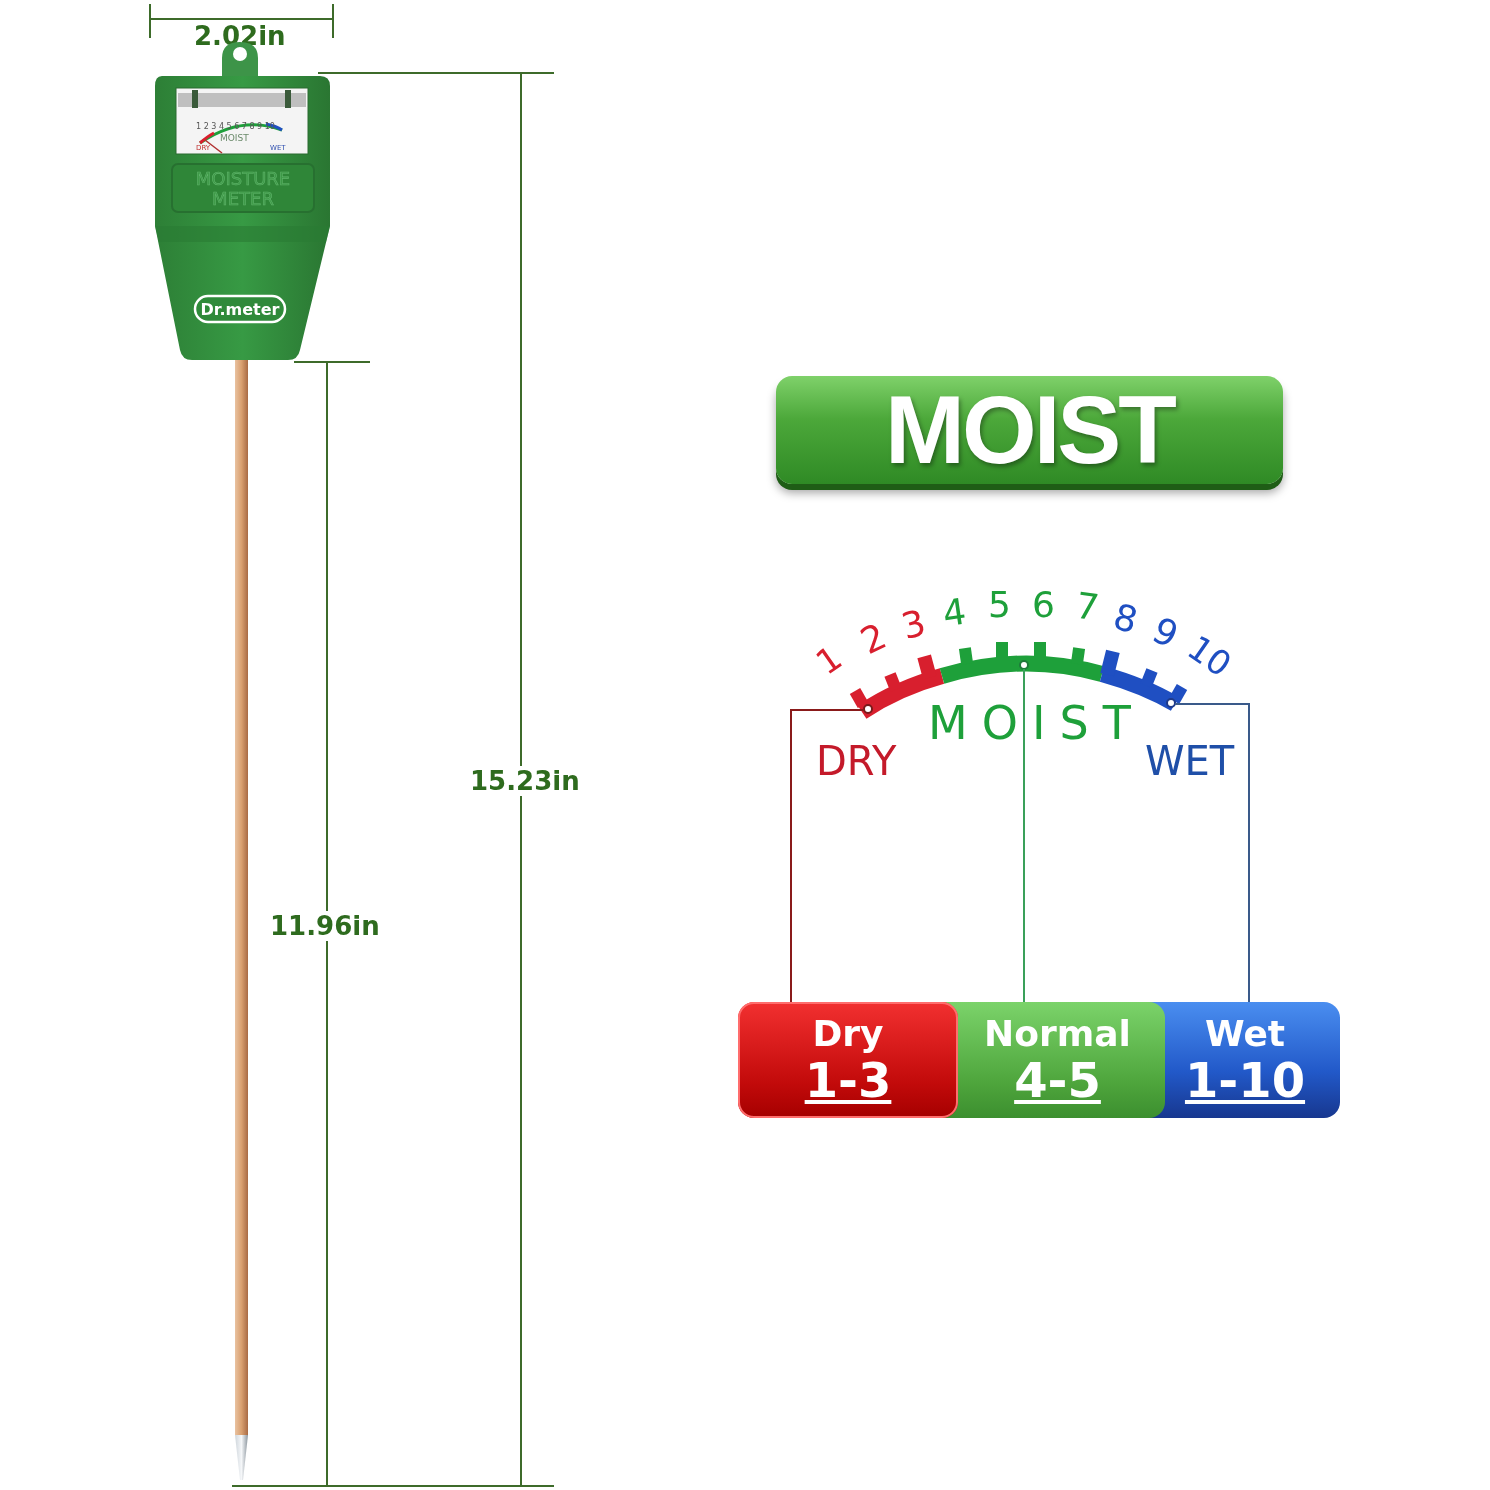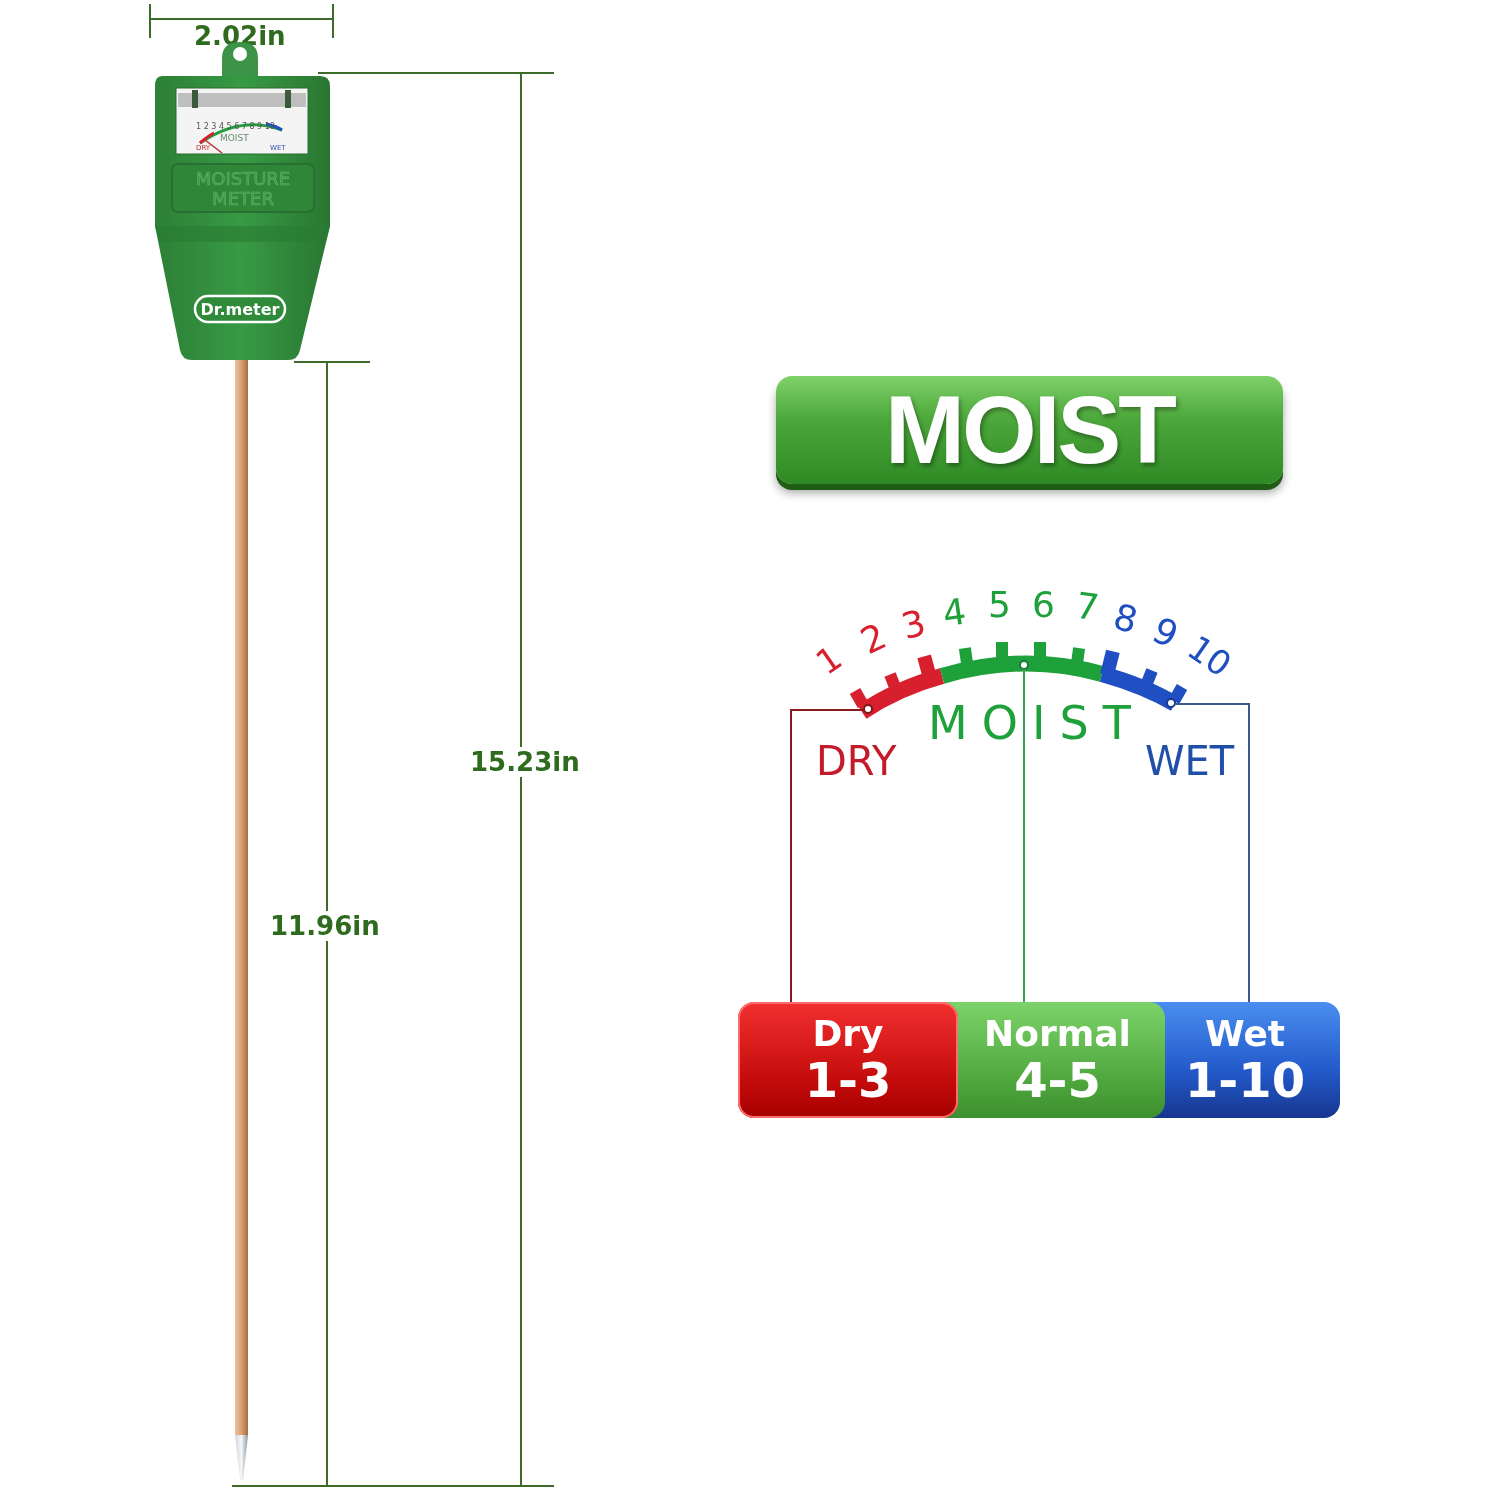--- a/index.html
+++ b/index.html
@@ -12,38 +12,38 @@
   
   .banner { position:absolute; left:776px; top:376px; width:507px; height:108px; border-radius:16px;
     background:linear-gradient(#7fd16a 0%, #4ca83a 40%, #2f8a25 100%);
     box-shadow:0 6px 0 #1f5d16, 0 9px 10px rgba(0,0,0,0.35);
     display:flex; align-items:center; justify-content:center; }
   .banner-text { color:#fff; font-family:"Liberation Sans", sans-serif; font-weight:bold; font-size:96px; letter-spacing:-3px;
     text-shadow:2px 3px 4px rgba(0,0,0,0.35); line-height:1; }
   
   .range { position:absolute; top:1002px; height:116px; display:flex; flex-direction:column; align-items:center; justify-content:center; color:#fff; font-family:"DejaVu Sans", sans-serif; font-weight:bold; }
   .range .label { font-size:36px; line-height:40px; }
-  .range .nums { font-size:48px; line-height:52px; }
+  .range .nums { font-size:48px; line-height:52px;text-decoration:underline; }
   .range-dry { left:738px; width:220px; border-radius:16px; background:linear-gradient(#f23030, #c20a0a 70%, #a50000); z-index:3; box-shadow:0 0 0 2px #ff6d6d inset; }
   .range-normal { left:938px; width:215px; border-radius:0 16px 16px 0; background:linear-gradient(#7bd36a, #4ea53c 70%, #3c8f2f); z-index:2; padding-left:12px; box-sizing:border-box; width:227px; }
   .range-wet { left:1130px; width:210px; border-radius:0 16px 16px 0; background:linear-gradient(#4a8ef0, #2259c9 60%, #17378f); z-index:1; padding-left:20px; box-sizing:border-box; }
   .gauge-text { position:absolute; font-family:"DejaVu Sans", sans-serif; }
 </style>
 </head>
 <body>
 
 <div class="line" style="left:149px;top:4px;width:2px;height:34px;"></div>
 <div class="line" style="left:332px;top:4px;width:2px;height:34px;"></div>
 <div class="line" style="left:149px;top:18px;width:185px;height:2px;"></div>
 <div class="dim-text" style="left:190px;top:3px;margin-top:18px;">2.02in</div>
 
 <div class="line" style="left:318px;top:72px;width:236px;height:2px;"></div>
 <div class="line" style="left:232px;top:1485px;width:322px;height:2px;"></div>
 <div class="line" style="left:520px;top:72px;width:2px;height:1415px;"></div>
-<div class="dim-text" style="left:466px;top:747px;">15.23in</div>
+<div class="dim-text" style="left:466px;top:766px;">15.23in</div>
 
 <div class="line" style="left:294px;top:361px;width:76px;height:2px;"></div>
 <div class="line" style="left:326px;top:361px;width:2px;height:1126px;"></div>
 <div class="dim-text" style="left:266px;top:911px;">11.96in</div>
 
 <svg class="device-svg" width="560" height="1490" viewBox="0 0 560 1490">
   <defs>
     <linearGradient id="probeG" x1="0" x2="1">
       <stop offset="0" stop-color="#e9c2a0"></stop>
       <stop offset="0.5" stop-color="#d9a070"></stop>

